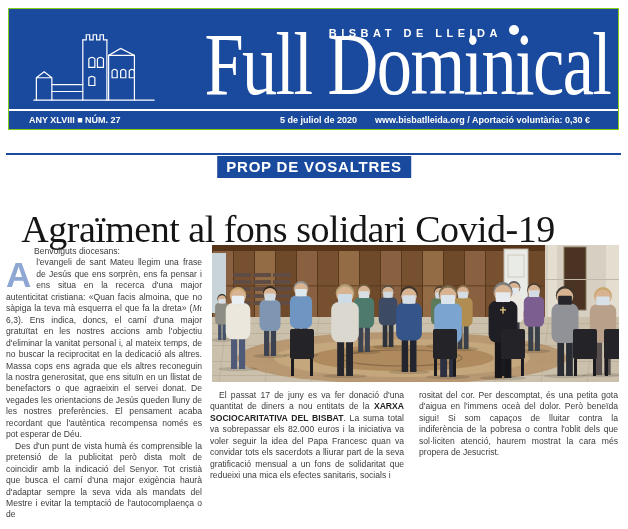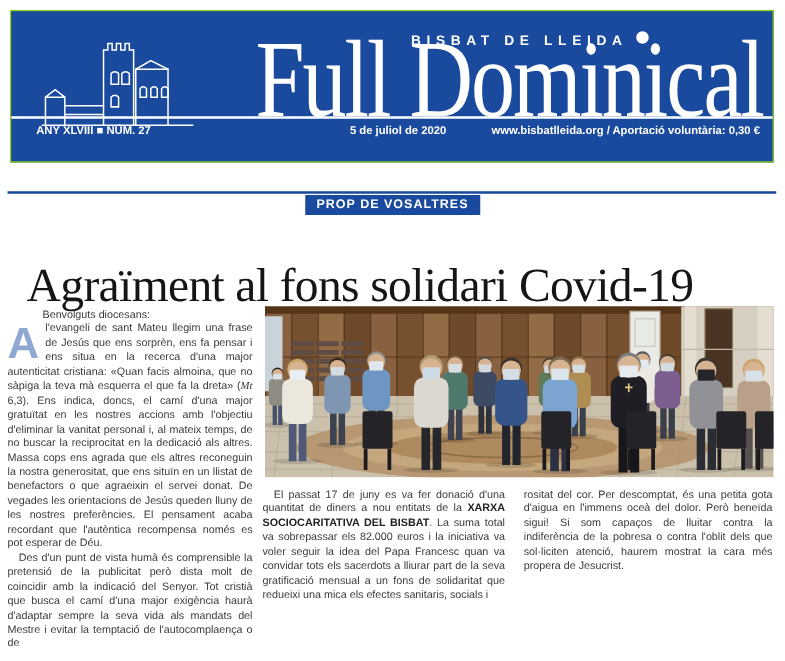--- a/index.html
+++ b/index.html
@@ -24,32 +24,32 @@
   }
   .brand-dot{
     position:absolute;right:99px;top:16px;width:10px;height:10px;border-radius:50%;background:#fff;
   }
   .brand-title{
     position:absolute;right:8px;top:14px;color:#fff;white-space:nowrap;
     font-family:"Liberation Serif", serif;font-size:88px;line-height:84px;font-weight:normal;
     letter-spacing:-2px;transform:scaleX(.8);transform-origin:right top;
   }
   .masthead-meta{
-    position:absolute;left:0;right:0;bottom:16px;height:20px;border-top:2px solid #fff;
+    position:absolute;left:0;right:0;bottom:0;height:20px;border-top:2px solid #fff;
     display:flex;align-items:center;color:#fff;font-size:9px;font-weight:bold;
     padding:0 10px 0 20px;box-sizing:border-box;
   }
   .meta-left{flex:1;text-align:left;}
   .meta-center{flex:0 0 auto;text-align:right;}
-  .meta-right{flex:1;text-align:right;}
+  .meta-right{flex:1;text-align:center;}
   
   .section-rule{position:absolute;left:6px;width:615px;top:153px;height:2px;background:var(--blue);}
   .section-label{
     position:absolute;top:156px;left:50%;transform:translateX(-50%);
-    background:var(--blue);color:#fff;font-weight:bold;font-size:10px;
+    background:var(--blue);color:#fff;font-weight:bold;font-size:15px;
     letter-spacing:.8px;padding:2px 9px 3px;white-space:nowrap;
   }
   
   .headline{
     position:absolute;top:183px;left:0;width:576px;text-align:center;
     font-family:"Liberation Serif", serif;font-size:38px;line-height:42px;
     color:#151515;letter-spacing:-.5px;font-weight:normal;
   }
   
   .col{position:absolute;font-size:8.6px;line-height:11.45px;text-align:justify;color:var(--ink);}

